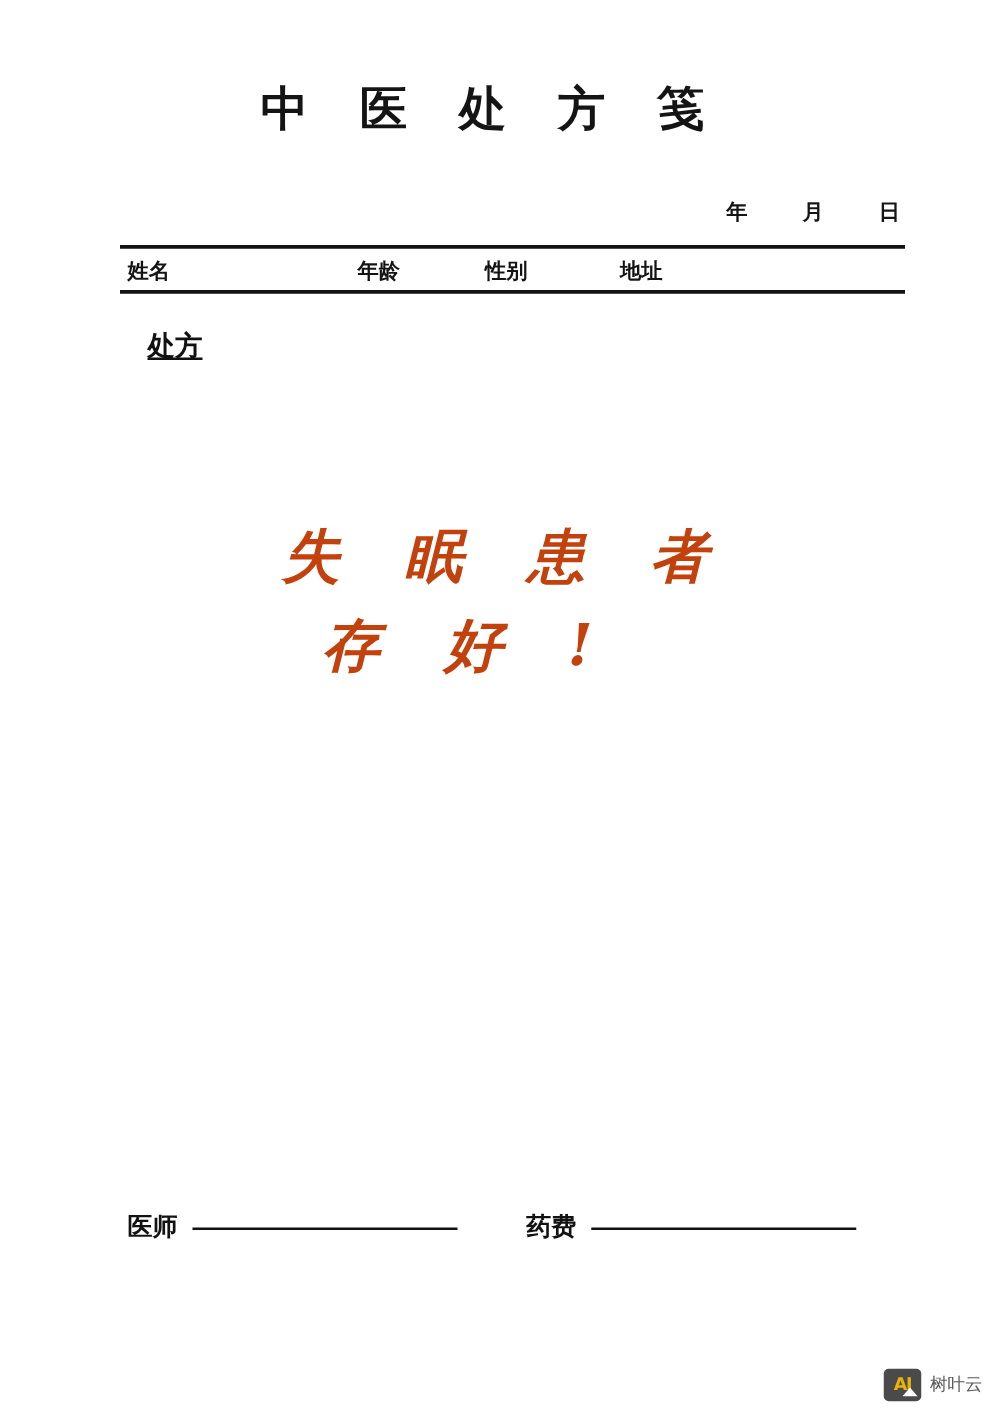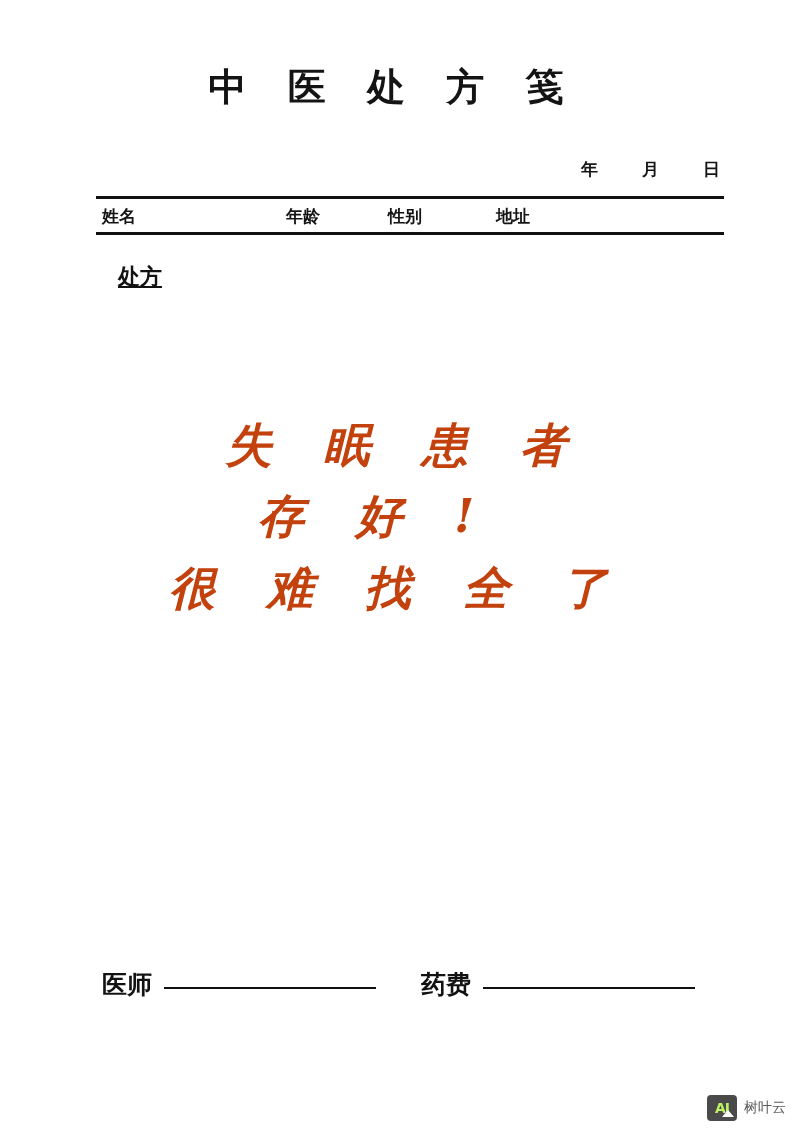--- a/index.html
+++ b/index.html
@@ -128,21 +128,21 @@
     width: 628px;
     height: 34px;
   }
   .sig {
     position: absolute;
     top: 0;
     display: flex;
     align-items: baseline;
     gap: 12px;
     font-family: "DejaVu Serif", serif;
-    font-size: 25px;
+    font-size: 20px;
     font-weight: 700;
     color: #121212;
   }
   .sig-doctor { left: 6px; }
   .sig-fee { left: 325px; }
   .sig-line {
     display: inline-block;
     height: 2px;
     background: #111111;
     position: relative;
@@ -158,21 +158,21 @@
     bottom: 14px;
     display: flex;
     align-items: center;
     gap: 7px;
   }
   .wm-logo {
     width: 30px;
     height: 26px;
     background: #4a4a4a;
     border-radius: 4px;
-    color: #bef264;
+    color: #eab308;
     font-family: "DejaVu Sans", sans-serif;
     font-size: 14px;
     font-weight: 700;
     display: flex;
     align-items: center;
     justify-content: center;
     position: relative;
     letter-spacing: -1px;
   }
   .wm-logo::after {
@@ -214,21 +214,20 @@
     <span class="f-addr">地址</span>
   </div>
 
   <div class="rule-bottom"></div>
 
   <div class="rx-label">处方</div>
 
   <div class="hand-block">
     <div class="hand-line l1">失 眠 患 者</div>
     <div class="hand-line l2">存 好 !</div>
-    <div class="hand-line l3">很 难 找 全 了</div>
   </div>
 
   <div class="footer">
     <div class="sig sig-doctor">
       <span>医师</span>
       <span class="sig-line"></span>
     </div>
     <div class="sig sig-fee">
       <span>药费</span>
       <span class="sig-line"></span>

